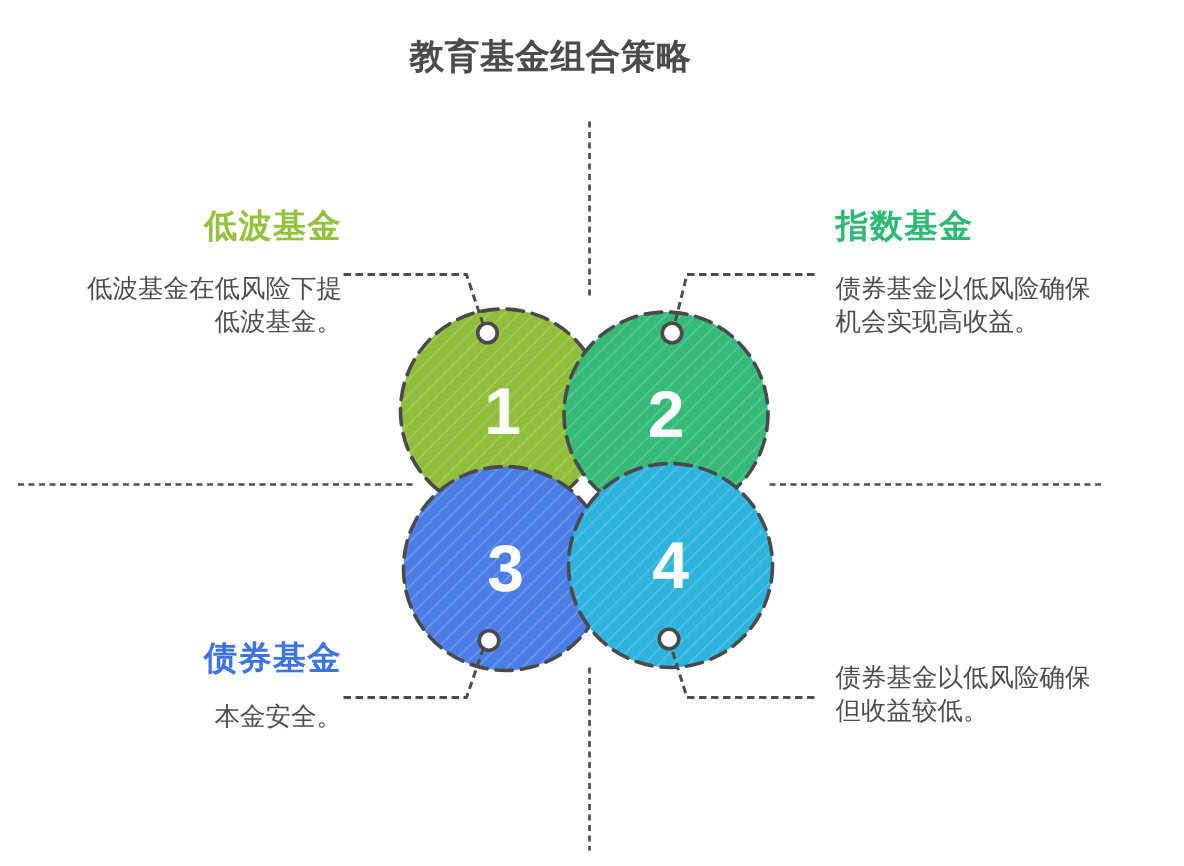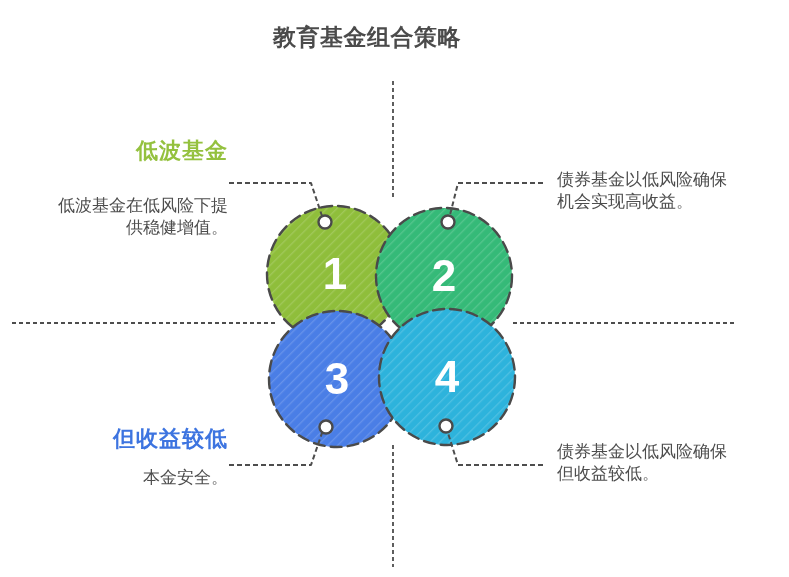--- a/index.html
+++ b/index.html
@@ -61,21 +61,21 @@
   }
   .qlabel.align-right { text-align: right; }
   .qlabel.align-left  { text-align: left; }
   .qtitle {
     font-size: 22px;
     font-weight: 700;
     line-height: 26px;
     letter-spacing: 1px;
   }
   .qdesc {
-    margin-top: 31px;
+    margin-top: 18px;
     font-size: 17px;
     line-height: 22px;
     color: #4d4d4d;
   }
   .qlabel.bottom .qdesc { margin-top: 15px; }
 </style>
 </head>
 <body>
 
 <div class="canvas">
@@ -127,33 +127,34 @@
     <circle class="anchor-ring" cx="325" cy="222" r="6.5"></circle>
     <circle class="anchor-ring" cx="448" cy="222" r="6.5"></circle>
     <circle class="anchor-ring" cx="326" cy="427" r="6.5"></circle>
     <circle class="anchor-ring" cx="446" cy="426" r="6.5"></circle>
   </svg>
 
   <div class="qlabel align-right top" style="left:36px; top:138px;">
     <div class="qtitle" style="color: rgb(148, 193, 62);">低波基金</div>
     <div class="qdesc">
       <div>低波基金在低风险下提</div>
-      <div>供稳健增值。</div>
+      <div>低波基金。</div>
     </div>
   </div>
 
   <div class="qlabel align-left top" style="left:557px; top:138px;">
+    <div class="qtitle" style="color: rgb(48, 184, 119);">指数基金</div>
     <div class="qdesc">
       <div>债券基金以低风险确保</div>
       <div>机会实现高收益。</div>
     </div>
   </div>
 
   <div class="qlabel align-right bottom" style="left:36px; top:426px;">
-    <div class="qtitle" style="color: rgb(61, 116, 224);">但收益较低</div>
+    <div class="qtitle" style="color: rgb(61, 116, 224);">债券基金</div>
     <div class="qdesc">
       <div>本金安全。</div>
     </div>
   </div>
 
   <div class="qlabel align-left bottom" style="left:557px; top:426px;">
     <div class="qdesc">
       <div>债券基金以低风险确保</div>
       <div>但收益较低。</div>
     </div>

